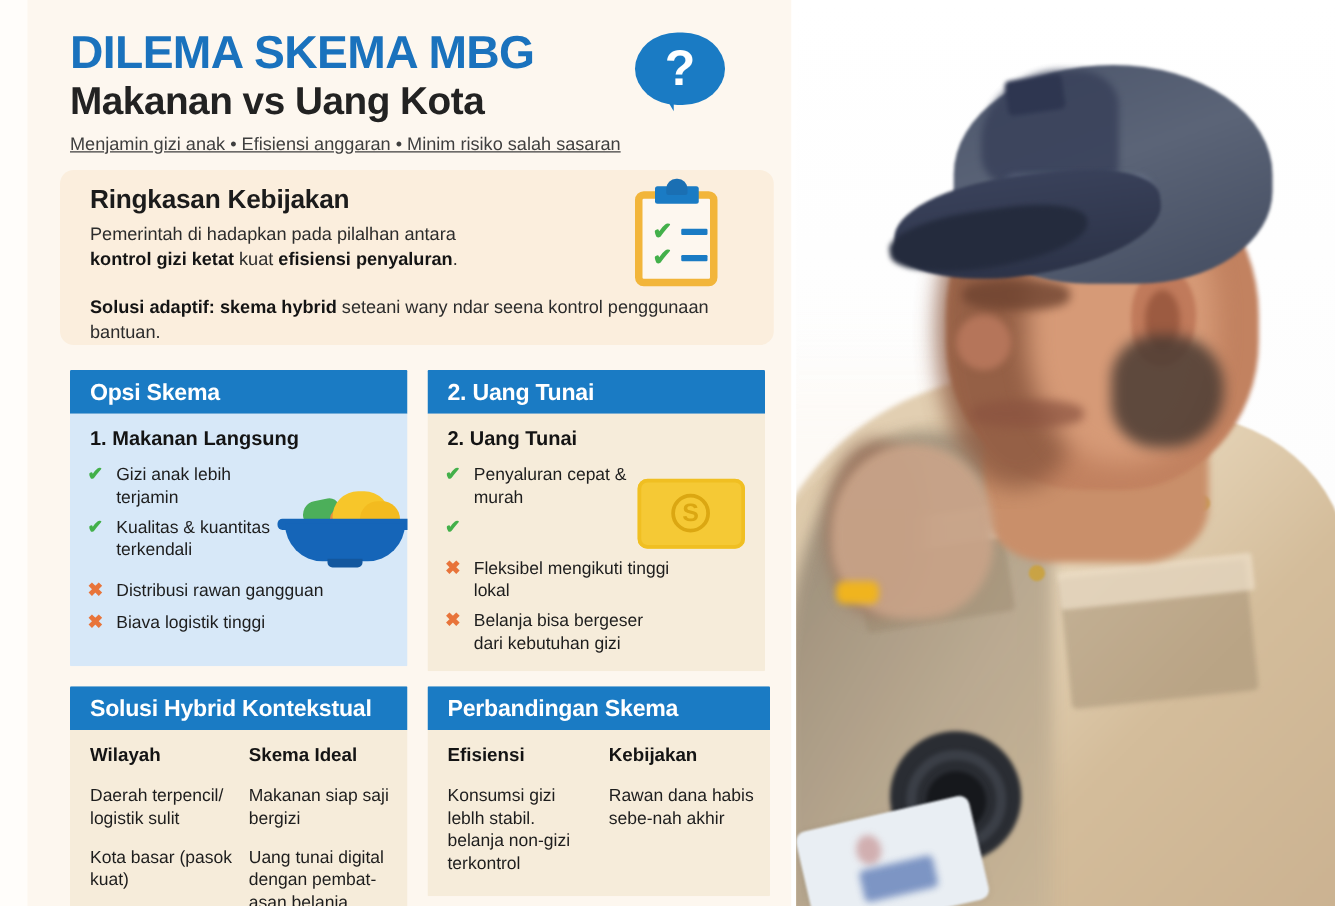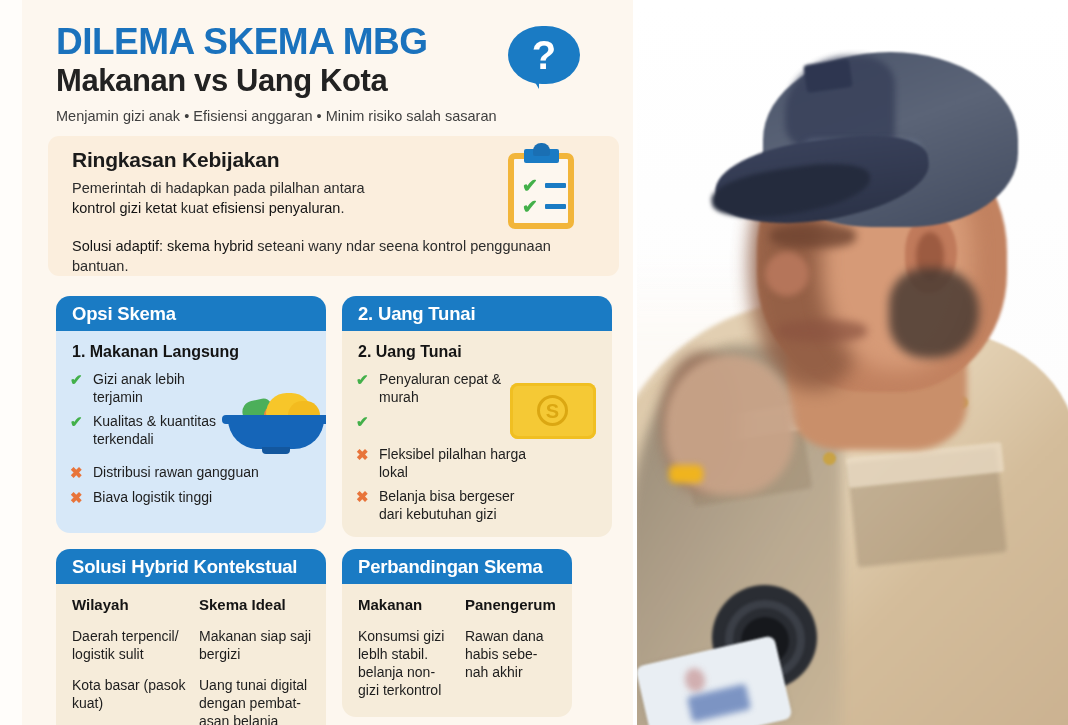--- a/index.html
+++ b/index.html
@@ -7,44 +7,44 @@
   .stage{position:relative;width:1068px;height:725px;background:#ffffff;}
 
   
   .info-panel{position:absolute;left:0;top:0;width:633px;height:725px;background:#fdf7ef;overflow:hidden;}
   .panel-edge{position:absolute;left:0;top:0;width:22px;height:725px;background:#fffdfa;}
 
   
   .header{position:absolute;left:56px;top:22px;width:560px;}
   .title-main{font-size:37px;line-height:40px;font-weight:bold;color:#1a72bd;letter-spacing:-0.5px;}
   .title-sub{font-size:31px;line-height:36px;font-weight:bold;color:#222222;letter-spacing:-0.4px;margin-top:1px;}
-  .title-tag{font-size:14.5px;line-height:20px;color:#3f3f3f;margin-top:7px;}
+  .title-tag{font-size:14.5px;line-height:20px;color:#3f3f3f;margin-top:7px;text-decoration:underline;}
 
   .qbubble{position:absolute;left:508px;top:26px;width:72px;height:62px;}
   .qbubble .body{position:absolute;left:0;top:0;width:72px;height:58px;border-radius:34px/29px;background:#1a7bc4;}
   .qbubble .tail{position:absolute;left:8px;top:43px;width:0;height:0;border-left:11px solid transparent;border-right:12px solid #1a7bc4;border-bottom:20px solid transparent;}
   .qbubble .mark{position:absolute;left:0;top:0;width:72px;height:58px;display:flex;align-items:center;justify-content:center;color:#ffffff;font-size:40px;font-weight:bold;line-height:1;}
 
   
   .summary{position:absolute;left:48px;top:136px;width:571px;height:140px;background:#fbeedd;border-radius:11px;}
   .summary h2{margin:0;position:absolute;left:24px;top:12px;font-size:21px;font-weight:bold;color:#1b1b1b;letter-spacing:-0.2px;}
   .summary .p1{position:absolute;left:24px;top:43px;width:330px;font-size:14.5px;line-height:19.5px;color:#2c2c2c;}
   .summary .p2{position:absolute;left:24px;top:101px;width:500px;font-size:14.5px;line-height:19.5px;color:#2c2c2c;}
-  .summary b{font-weight:normal;color:#141414;}
+  .summary b{font-weight:bold;color:#141414;}
 
   .clipboard{position:absolute;left:500px;top:143px;width:82px;height:88px;}
   .cb-frame{position:absolute;left:8px;top:10px;width:66px;height:76px;border:6px solid #f2b53a;border-radius:7px;background:#fdf7ef;box-sizing:border-box;}
   .cb-clip{position:absolute;left:24px;top:6px;width:35px;height:14px;background:#1a7bc4;border-radius:2px;}
   .cb-knob{position:absolute;left:33px;top:0px;width:17px;height:13px;background:#1a6fb3;border-radius:8px 8px 2px 2px;}
   .cb-row{position:absolute;display:flex;align-items:center;gap:7px;}
   .cb-check{color:#43b04a;font-size:19px;font-weight:bold;line-height:1;}
   .cb-line{width:21px;height:5px;background:#1a7bc4;border-radius:1px;}
 
   
-  .card{position:absolute;border-radius:14px;overflow:hidden;}
+  .card{position:absolute;border-radius:1px;overflow:hidden;}
   .card-head{height:35px;background:#1a7bc4;display:flex;align-items:center;padding-left:16px;}
   .card-head span{color:#ffffff;font-size:18.5px;font-weight:bold;letter-spacing:-0.2px;}
   .card-body{position:relative;width:100%;height:calc(100% - 35px);}
   .card-blue .card-body{background:#d7e8f8;}
   .card-cream .card-body{background:#f6ecda;}
 
   .opt-title{position:absolute;left:16px;top:12px;font-size:16px;font-weight:bold;color:#141414;}
   .bullets{position:absolute;left:14px;top:40px;width:calc(100% - 24px);}
   .bullet{display:flex;align-items:flex-start;gap:8px;margin-bottom:7px;}
   .bullet .gl{flex:0 0 auto;font-size:15px;font-weight:bold;line-height:17px;width:15px;}
@@ -215,21 +215,21 @@
           <div class="bullet">
             <span class="gl gl-ok">✔</span>
             <span class="tx">Penyaluran cepat &amp; murah</span>
           </div>
           <div class="bullet">
             <span class="gl gl-ok">✔</span>
           </div>
           <div class="gap-row"></div>
           <div class="bullet" style="width:180px;">
             <span class="gl gl-no">✖</span>
-            <span class="tx">Fleksibel pilalhan harga lokal</span>
+            <span class="tx">Fleksibel mengikuti tinggi lokal</span>
           </div>
           <div class="bullet" style="width:180px;">
             <span class="gl gl-no">✖</span>
             <span class="tx">Belanja bisa bergeser dari kebutuhan gizi</span>
           </div>
         </div>
       </div>
     </div>
 
     <div class="card card-cream" style="left:56px;top:549px;width:270px;height:212px;">
@@ -245,32 +245,32 @@
           </div>
           <div class="tcol">
             <div class="th">Skema Ideal</div>
             <div class="td">Makanan siap saji bergizi</div>
             <div class="td">Uang tunai digital dengan pembat-asan belanja</div>
           </div>
         </div>
       </div>
     </div>
 
-    <div class="card card-cream" style="left:342px;top:549px;width:230px;height:168px;">
+    <div class="card card-cream" style="left:342px;top:549px;width:274px;height:168px;">
       <div class="card-head">
         <span>Perbandingan Skema</span>
       </div>
       <div class="card-body">
         <div class="tbl">
           <div class="tcol">
-            <div class="th">Makanan</div>
+            <div class="th">Efisiensi</div>
             <div class="td">Konsumsi gizi leblh stabil. belanja non-gizi terkontrol</div>
           </div>
           <div class="tcol">
-            <div class="th">Panengerum</div>
+            <div class="th">Kebijakan</div>
             <div class="td">Rawan dana habis sebe-nah akhir</div>
           </div>
         </div>
       </div>
     </div>
   </div>
 
   <div class="photo">
     <div class="ph-bg"></div>
     <div class="ph-bg2"></div>

